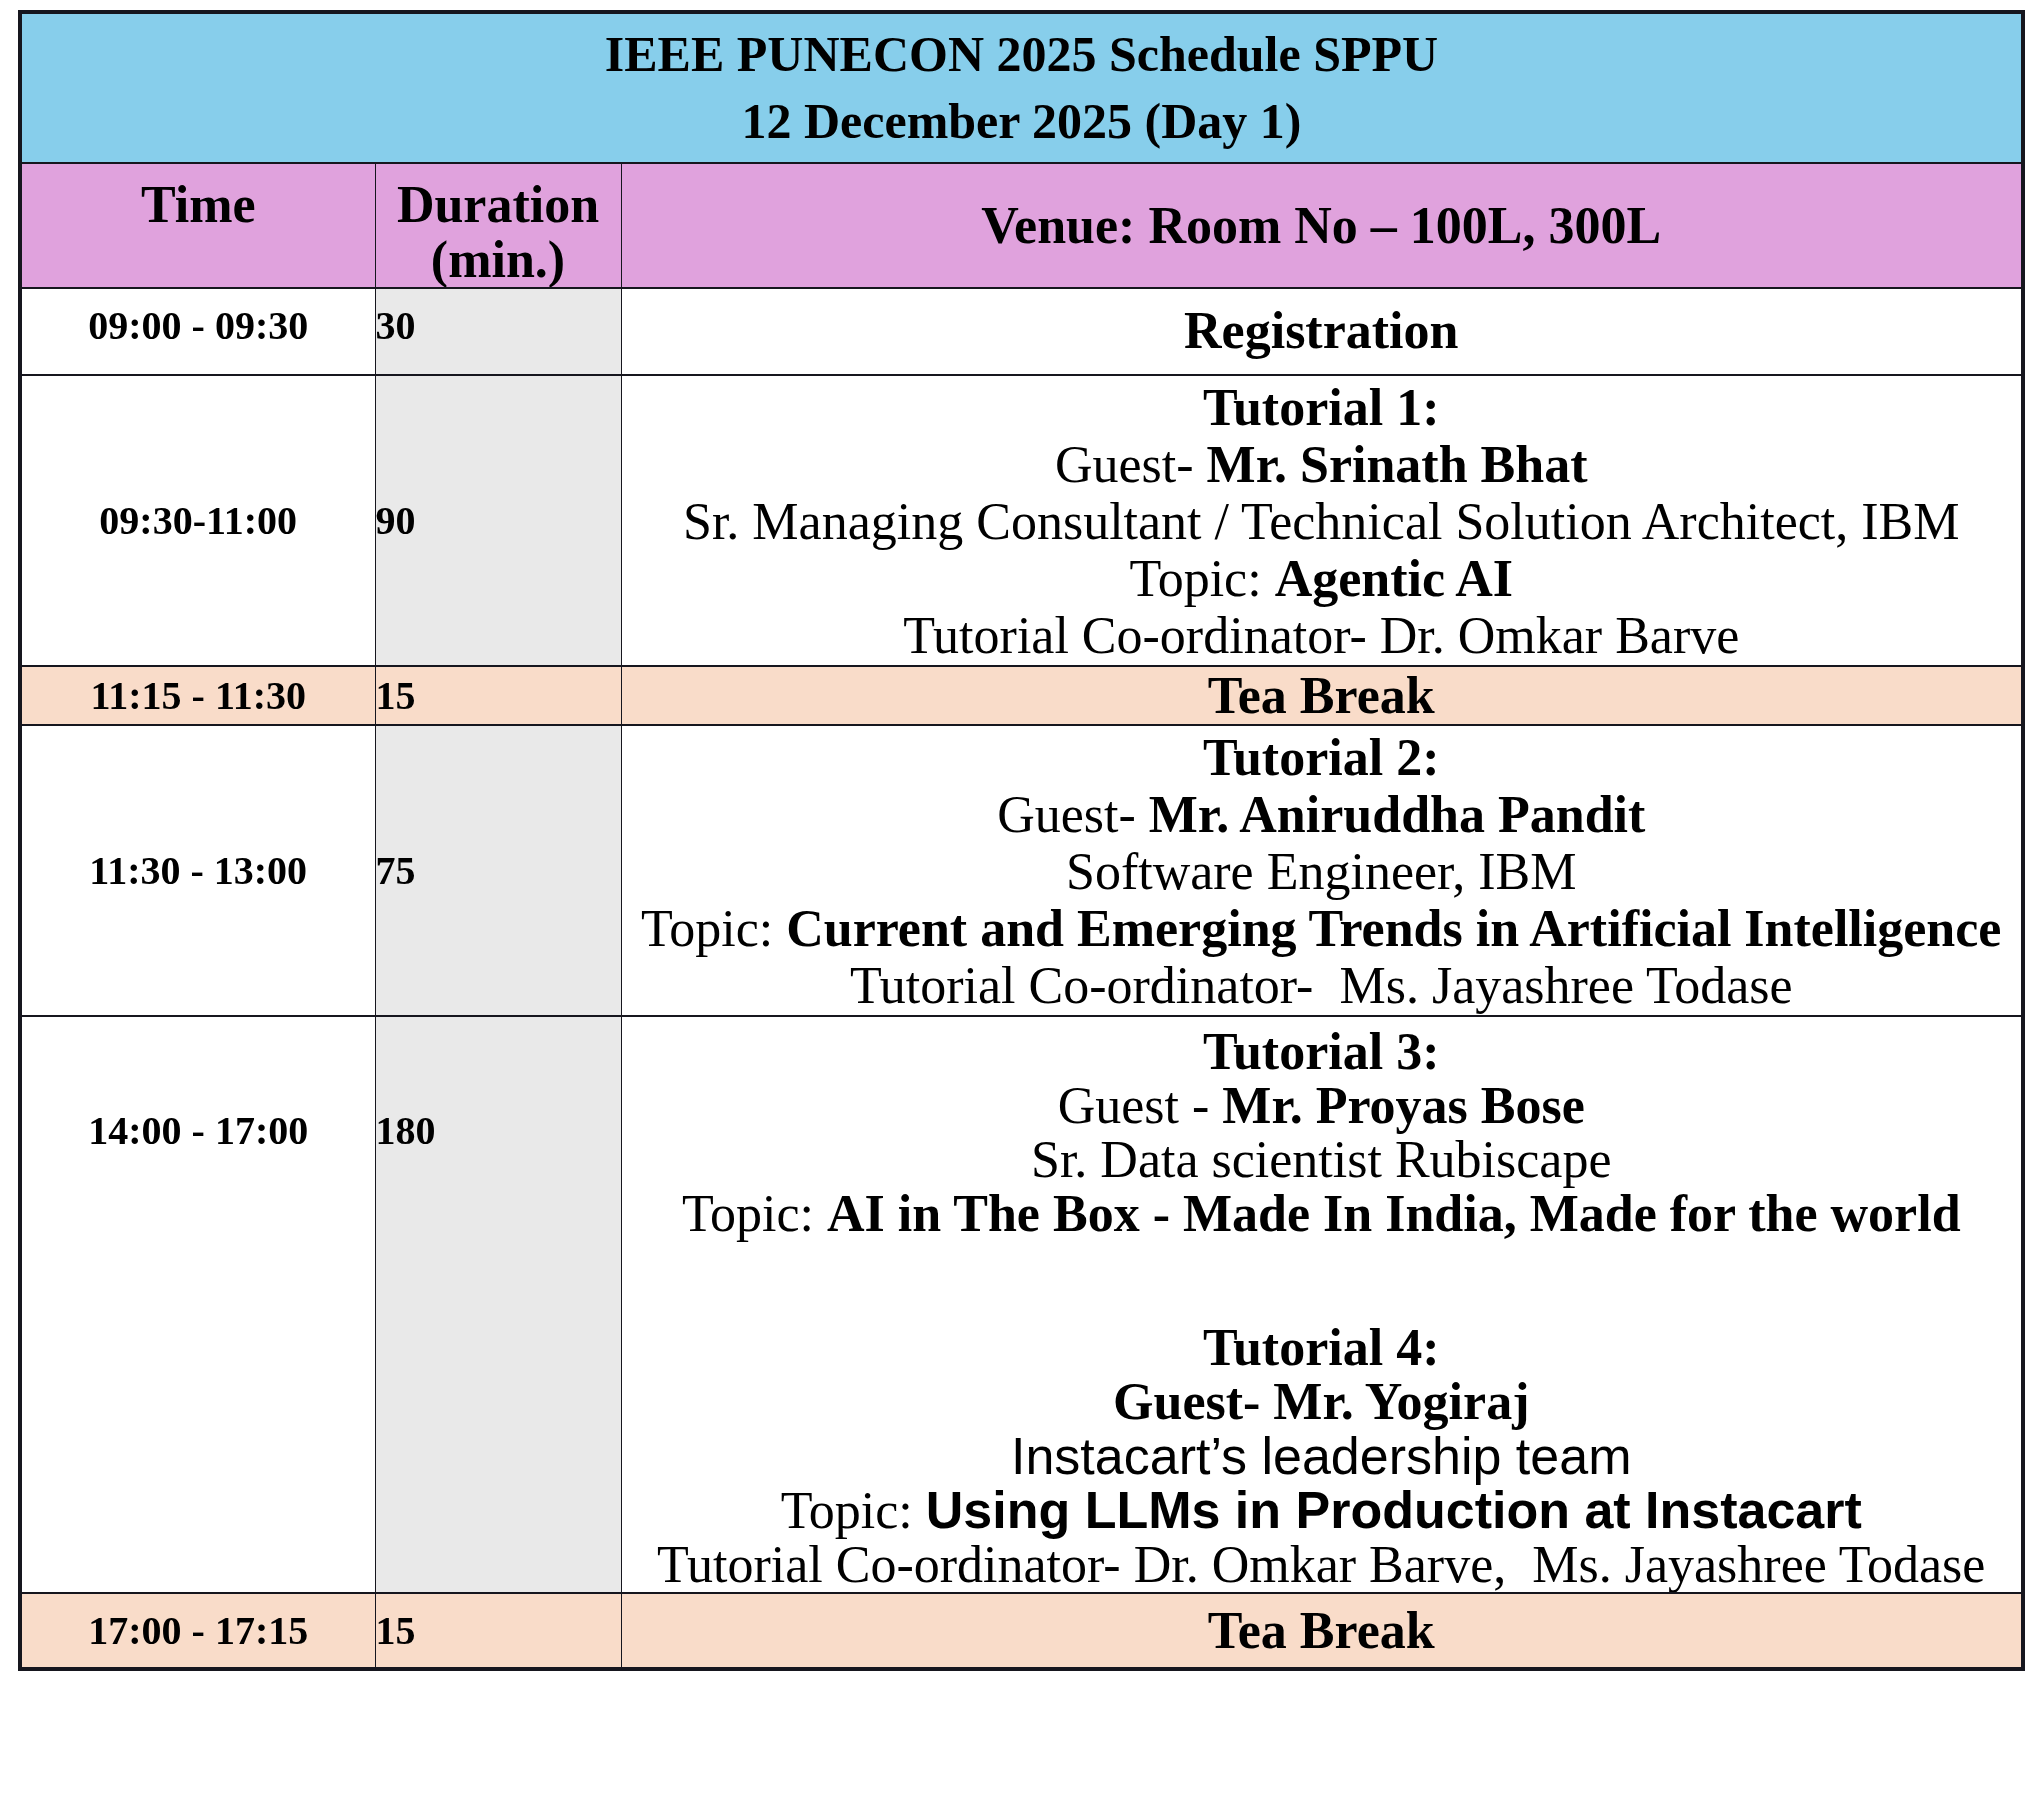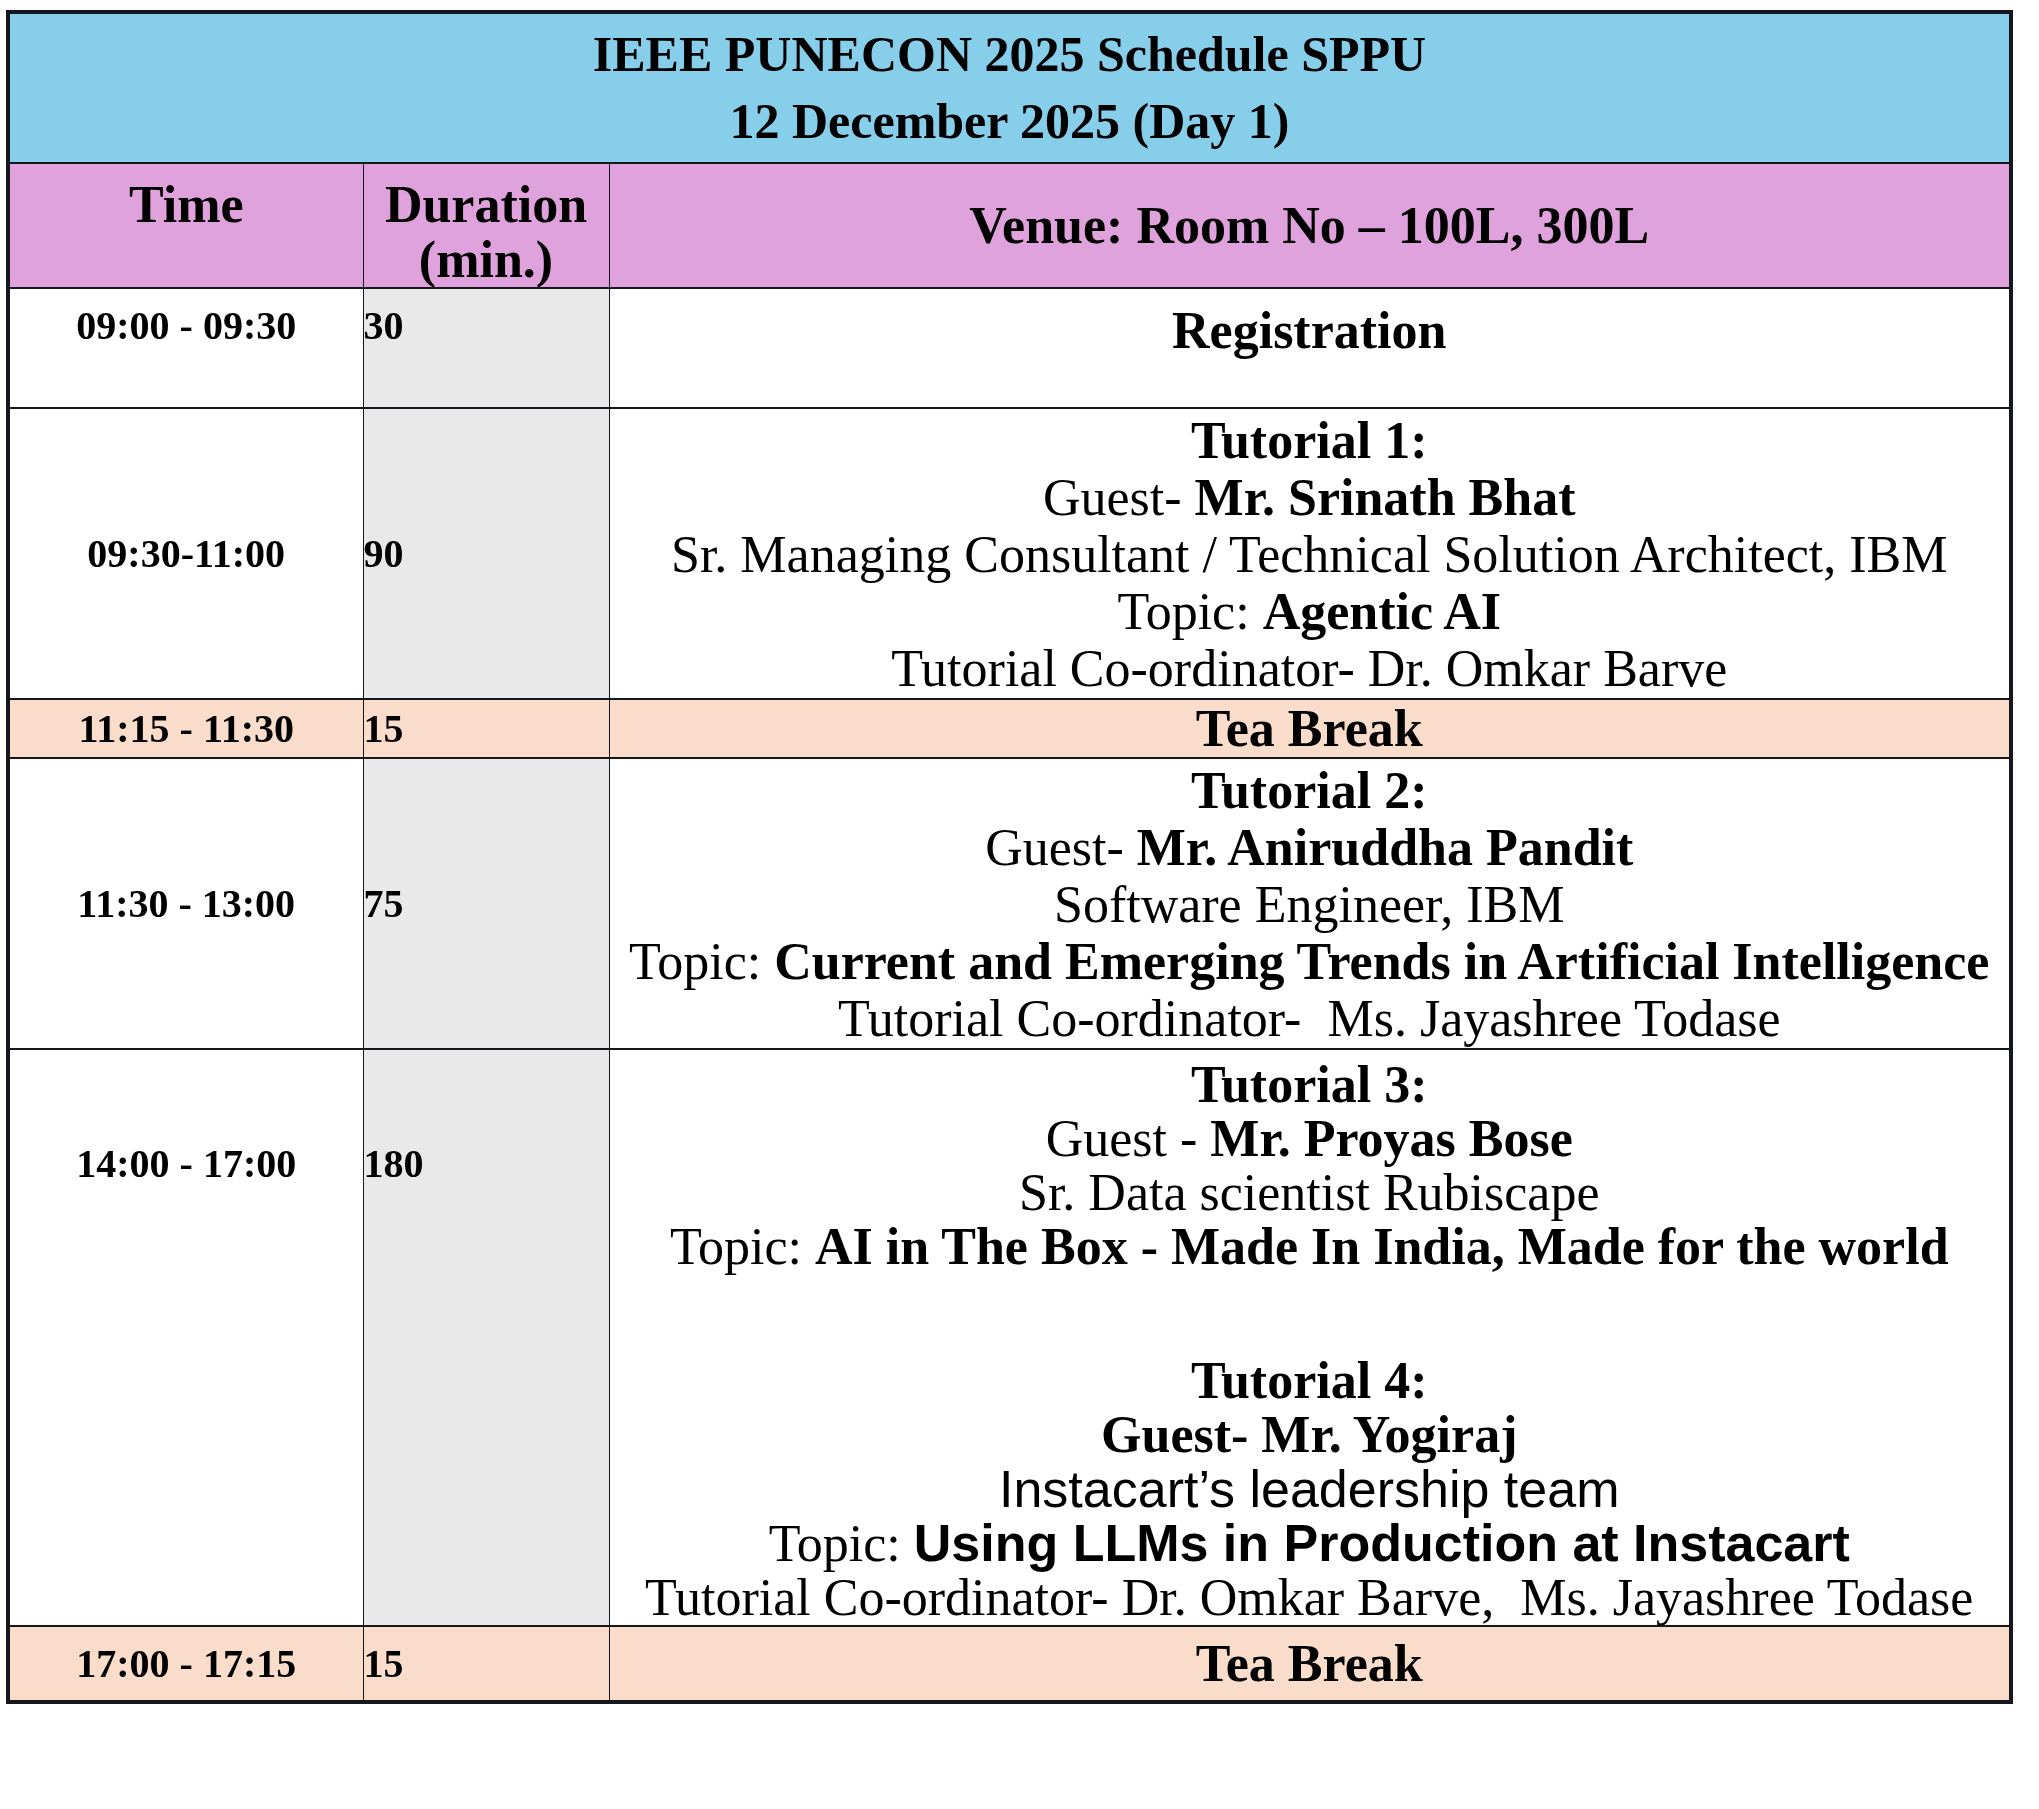--- a/index.html
+++ b/index.html
@@ -8,21 +8,21 @@
     position: relative;
     width: 2040px;
     height: 1809px;
     background: #ffffff;
     color: #000000;
     font-family: "Liberation Serif", serif;
     overflow: hidden;
   }
   table.schedule {
     position: absolute;
-    left: 6px;
+    left: 18px;
     top: 9.6px;
     width: 2007px;
     border-collapse: collapse;
     table-layout: fixed;
     border: 4.8px solid #16161e;
   }
   .schedule td, .schedule th {
     border: 1.9px solid #16161e;
     border-top-width: 2.9px;
     border-bottom-width: 2.9px;
@@ -50,21 +50,21 @@
   th.h-venue { vertical-align: middle; }
   
   .c-time { text-align: center; font-weight: bold; font-size: 40px; }
   .c-dur  { text-align: left; font-weight: bold; font-size: 40px; background: #E9E9E9; }
   .c-body { text-align: center; font-size: 52px; }
   .line { line-height: 57px; }
   .b { font-weight: bold; }
   .sans { font-family: "Liberation Sans", sans-serif; }
   .blank-line { height: 40px; }
   
-  tr.r-reg td { height: 120px; vertical-align: top; padding-top: 13.4px; }
+  tr.r-reg td { height: 87px; vertical-align: top; padding-top: 13.4px; }
   tr.r-tut td { height: 291px; }
   tr.r-tut .c-body { padding-top: 1.9px; }
   tr.r-break1 td { height: 57px; }
   tr.r-lunch td { height: 86px; }
   tr.r-lunch .c-body { vertical-align: bottom; padding-bottom: 9.6px; }
   tr.r-big td { height: 560px; vertical-align: top; }
   tr.r-big .c-body { padding-top: 7.6px; }
   tr.r-big .line { line-height: 54px; }
   tr.r-big .c-time, tr.r-big .c-dur { padding-top: 90px; }
   tr.r-break2 td { height: 76px; }

